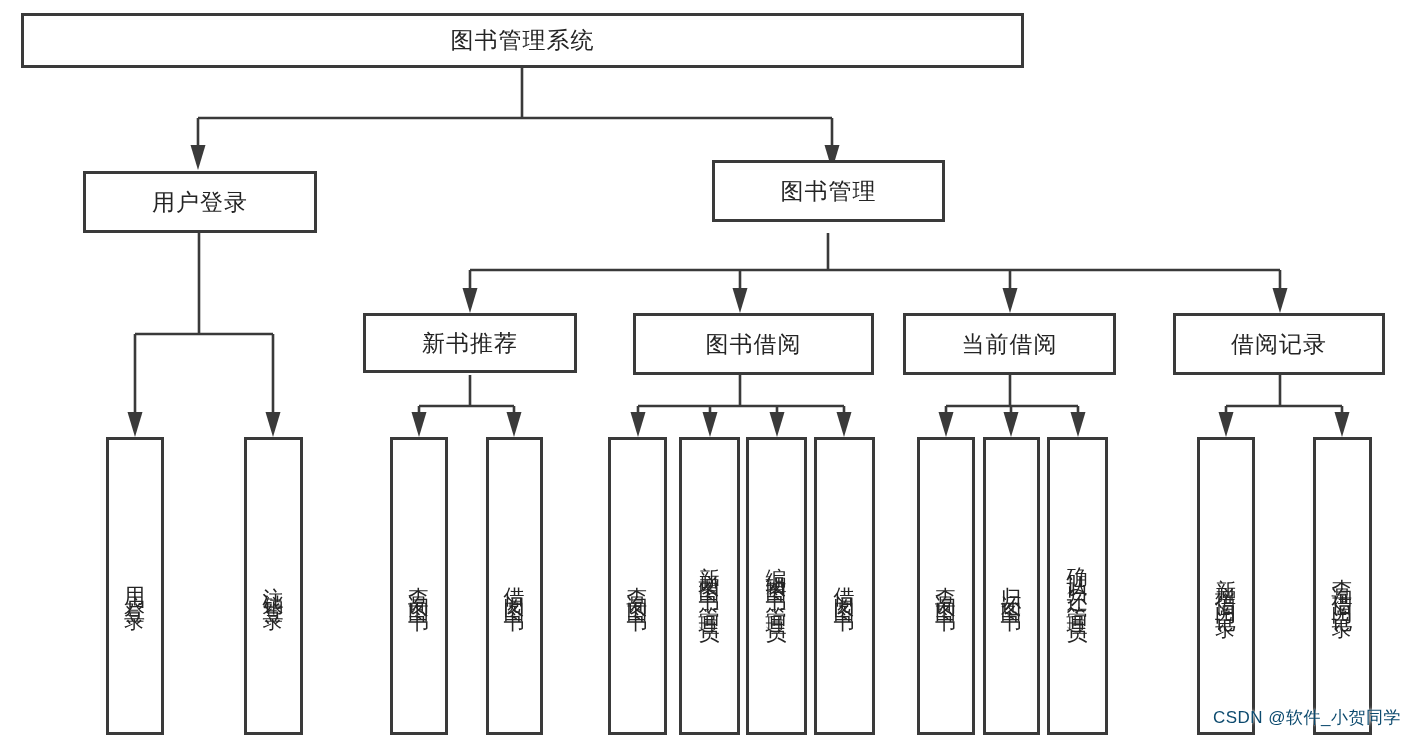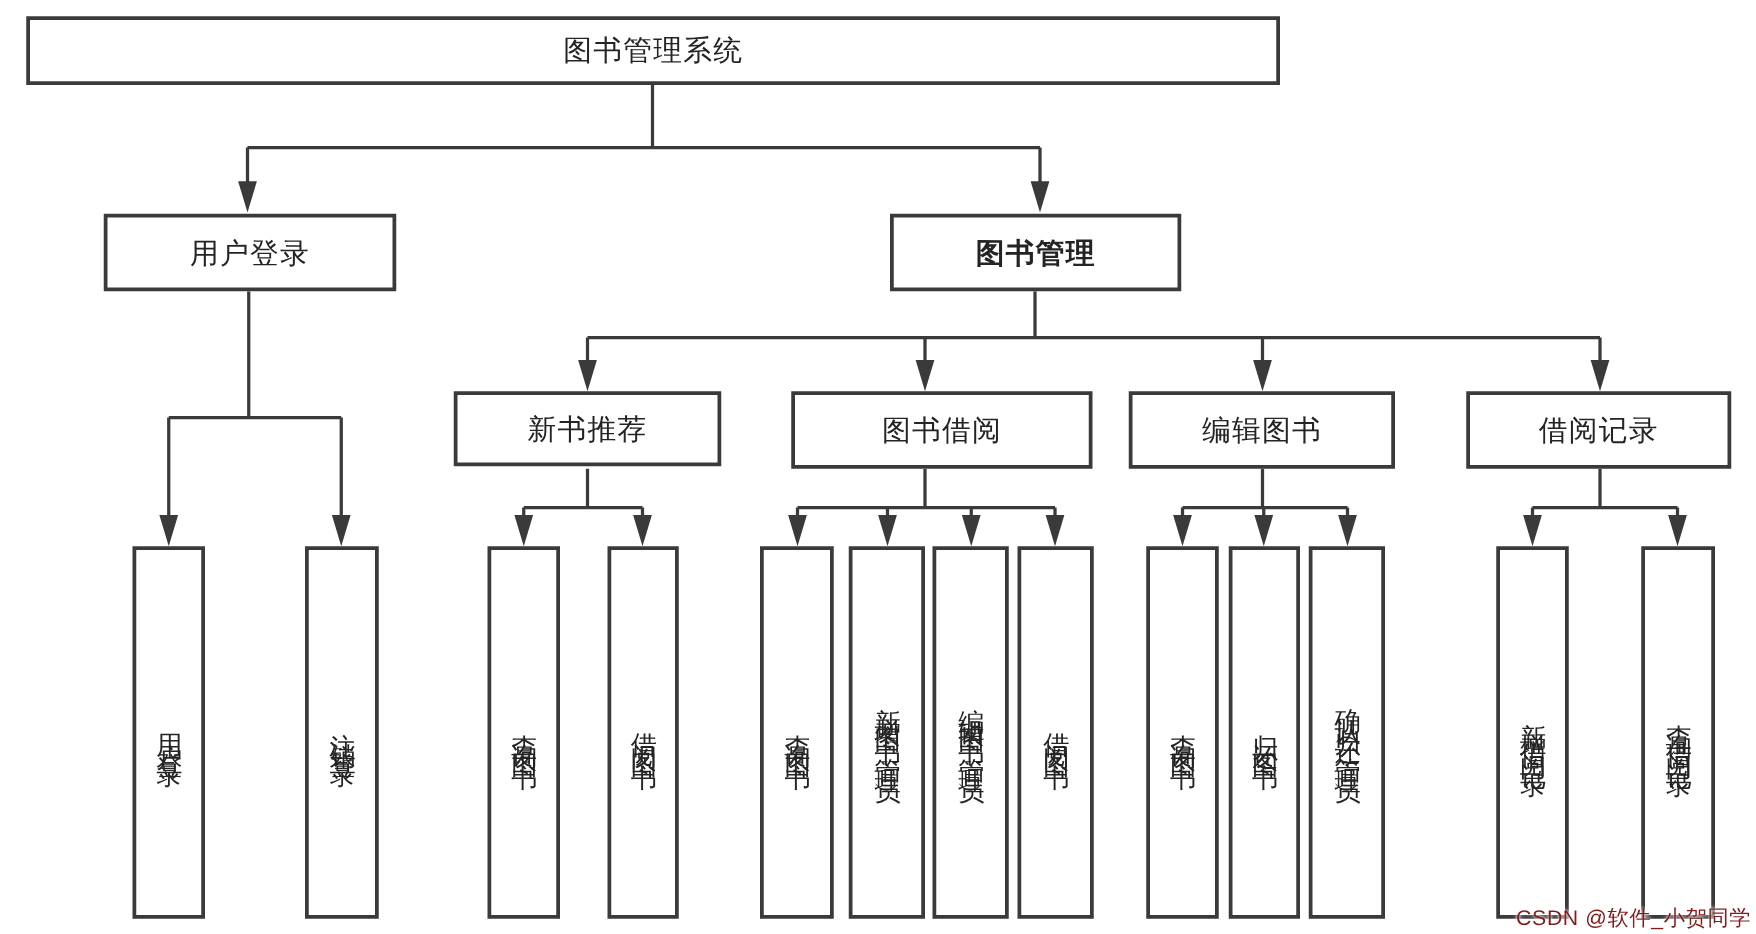--- a/index.html
+++ b/index.html
@@ -41,24 +41,24 @@
   .vbox {
     writing-mode: vertical-rl;
     text-orientation: mixed;
     font-size: 21px;
     letter-spacing: 8px;
     line-height: 1;
   }
   .watermark {
     position: absolute;
     right: 4px;
-    bottom: 1px;
+    bottom: 18px;
     font-size: 17px;
     letter-spacing: 0.5px;
-    color: #7f1d1d;
+    color: #0c4a6e;
     text-shadow: 0 0 2px #ffffff, 0 0 4px #ffffff;
     white-space: nowrap;
   }
 </style>
 </head>
 <body>
 
 <div class="canvas">
 
   <svg class="wires" viewBox="0 0 1405 747">
@@ -97,25 +97,25 @@
       <polygon points="1003.5,412 1018.5,412 1011,437"></polygon>
       <polygon points="1070.5,412 1085.5,412 1078,437"></polygon>
       <polygon points="1218.5,412 1233.5,412 1226,437"></polygon>
       <polygon points="1334.5,412 1349.5,412 1342,437"></polygon>
     </g>
   </svg>
 
   <div class="box hbox" style="left:21px; top:13px; width:1003px; height:55px;">图书管理系统</div>
 
   <div class="box hbox" style="left:83px; top:171px; width:234px; height:62px;">用户登录</div>
-  <div class="box hbox" style="left:712px; top:171px; width:233px; height:62px;font-weight:bold;">图书管理</div>
+  <div class="box hbox" style="left:712px; top:160px; width:233px; height:62px;">图书管理</div>
 
   <div class="box hbox" style="left:363px; top:313px; width:214px; height:60px;">新书推荐</div>
   <div class="box hbox" style="left:633px; top:313px; width:241px; height:62px;">图书借阅</div>
-  <div class="box hbox" style="left:903px; top:313px; width:213px; height:62px;">编辑图书</div>
+  <div class="box hbox" style="left:903px; top:313px; width:213px; height:62px;">当前借阅</div>
   <div class="box hbox" style="left:1173px; top:313px; width:212px; height:62px;">借阅记录</div>
 
   <div class="box vbox" style="left:106px; top:437px; width:58px; height:298px;">用户登录</div>
   <div class="box vbox" style="left:244px; top:437px; width:59px; height:298px;">注销登录</div>
 
   <div class="box vbox" style="left:390px; top:437px; width:58px; height:298px;">查询图书</div>
   <div class="box vbox" style="left:486px; top:437px; width:57px; height:298px;">借阅图书</div>
 
   <div class="box vbox" style="left:608px; top:437px; width:59px; height:298px;">查询图书</div>
   <div class="box vbox" style="left:679px; top:437px; width:61px; height:298px;">新增图书（管理员）</div>

